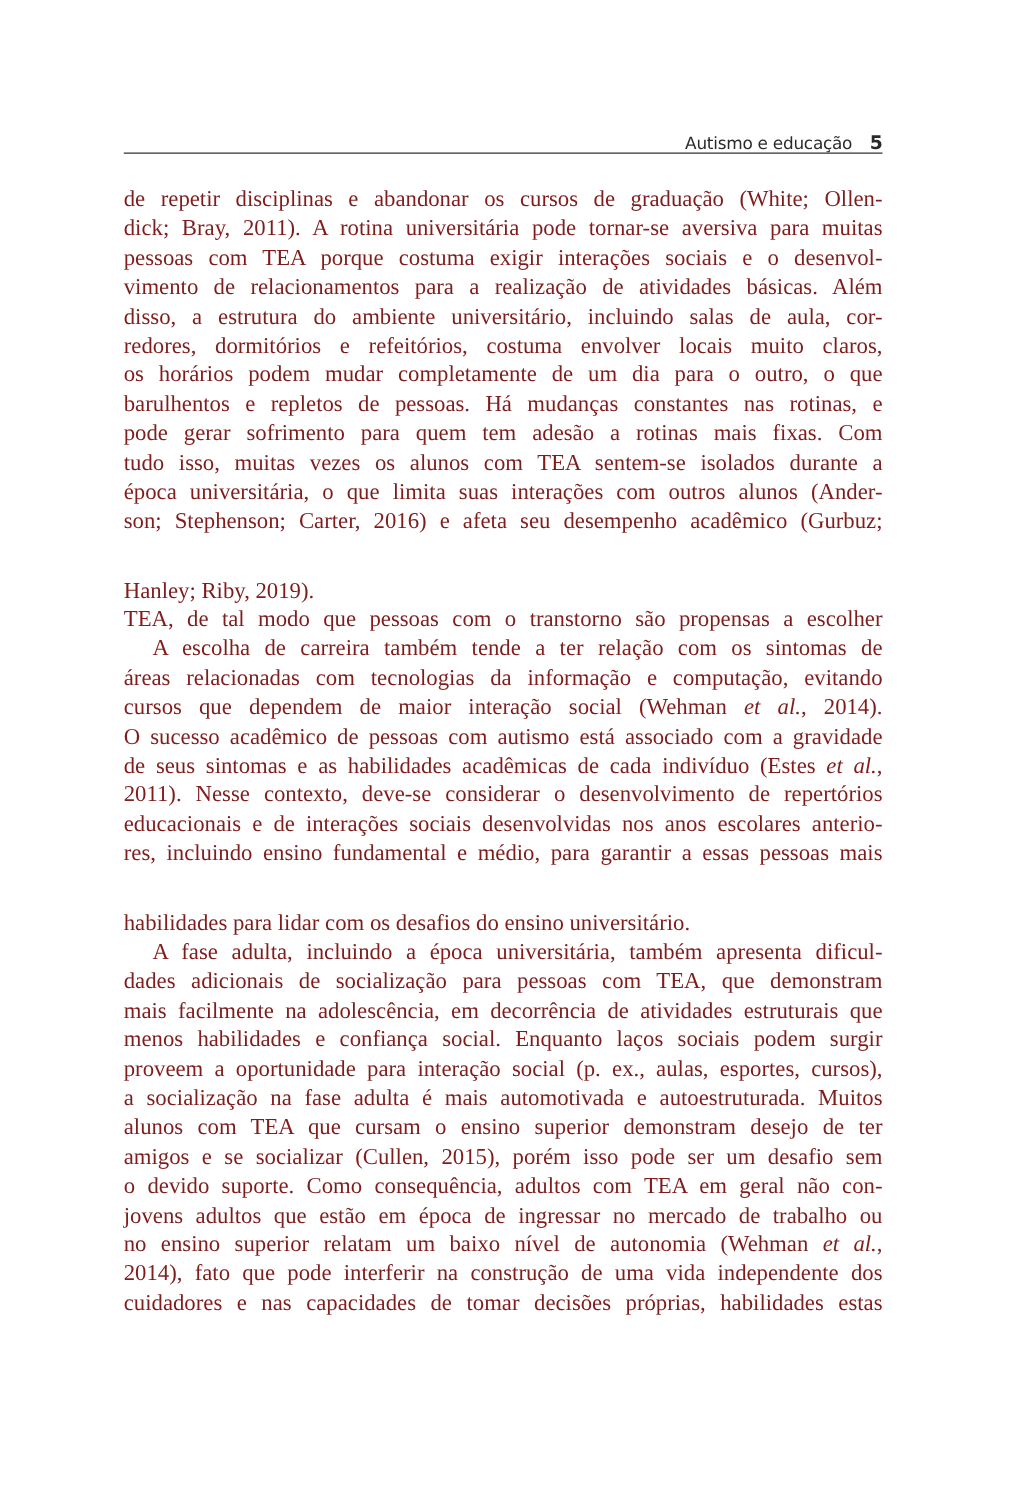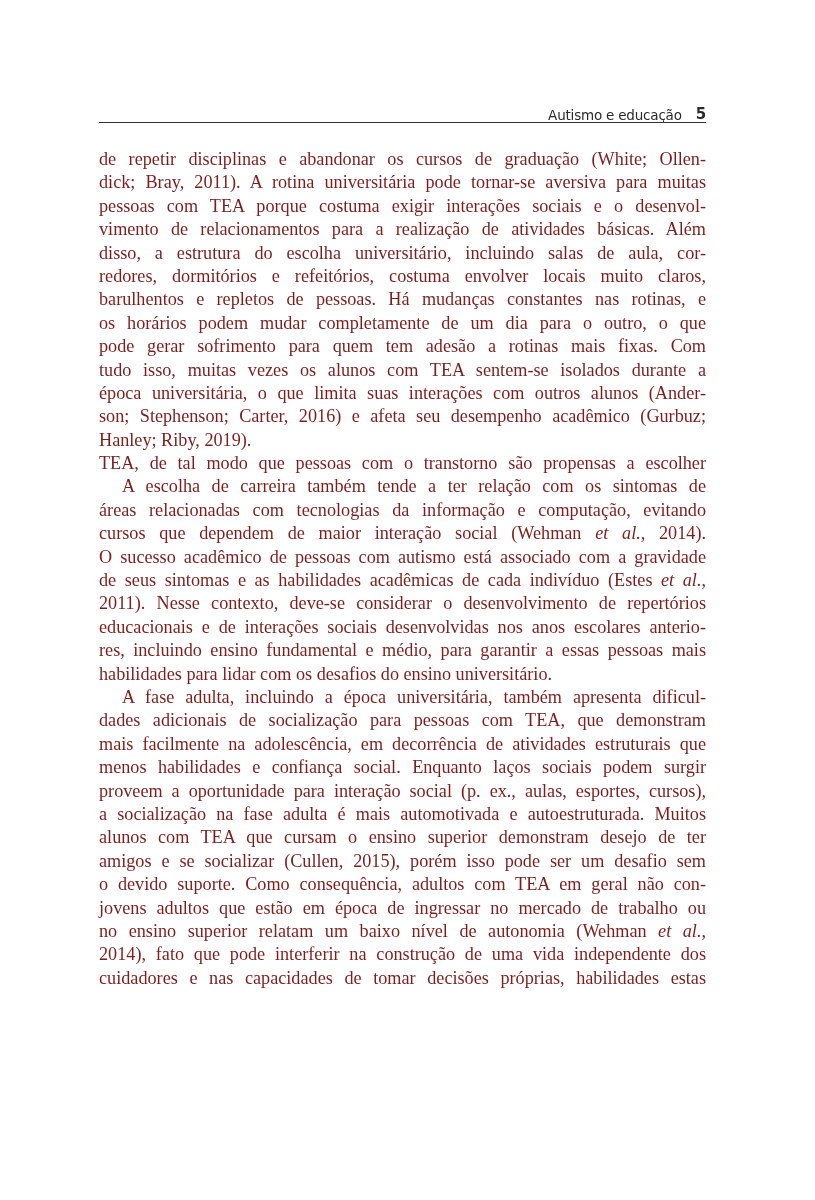--- a/index.html
+++ b/index.html
@@ -57,20 +57,21 @@
     .line {
       display: block;
       white-space: nowrap;
       text-align: justify;
       text-align-last: justify;
       height: 23.4px;
       overflow: visible;
     }
     .line.last {
       text-align-last: left;
+      margin-top: 32px;
     }
     .line.indent {
       text-indent: 23px;
     }
     .it { font-style: italic; }
   </style>
 </head>
 <body>
 
 <div class="running-header">
@@ -78,24 +79,24 @@
   <span class="page-num">5</span>
 </div>
 <div class="header-rule"></div>
 
 <div class="body-text" id="body-text">
     <div>
       <span class="line">de repetir disciplinas e abandonar os cursos de graduação (White; Ollen-</span>
       <span class="line">dick; Bray, 2011). A rotina universitária pode tornar-se aversiva para muitas</span>
       <span class="line">pessoas com TEA porque costuma exigir interações sociais e o desenvol-</span>
       <span class="line">vimento de relacionamentos para a realização de atividades básicas. Além</span>
-      <span class="line">disso, a estrutura do escolha universitário, incluindo salas de aula, cor-</span>
+      <span class="line">disso, a estrutura do ambiente universitário, incluindo salas de aula, cor-</span>
       <span class="line">redores, dormitórios e refeitórios, costuma envolver locais muito claros,</span>
+      <span class="line">os horários podem mudar completamente de um dia para o outro, o que</span>
       <span class="line">barulhentos e repletos de pessoas. Há mudanças constantes nas rotinas, e</span>
-      <span class="line">os horários podem mudar completamente de um dia para o outro, o que</span>
       <span class="line">pode gerar sofrimento para quem tem adesão a rotinas mais fixas. Com</span>
       <span class="line">tudo isso, muitas vezes os alunos com TEA sentem-se isolados durante a</span>
       <span class="line">época universitária, o que limita suas interações com outros alunos (Ander-</span>
       <span class="line">son; Stephenson; Carter, 2016) e afeta seu desempenho acadêmico (Gurbuz;</span>
       <span class="line last">Hanley; Riby, 2019).</span>
     </div>
     <div>
       <span class="line">TEA, de tal modo que pessoas com o transtorno são propensas a escolher</span>
       <span class="line indent">A escolha de carreira também tende a ter relação com os sintomas de</span>
       <span class="line">áreas relacionadas com tecnologias da informação e computação, evitando</span>

